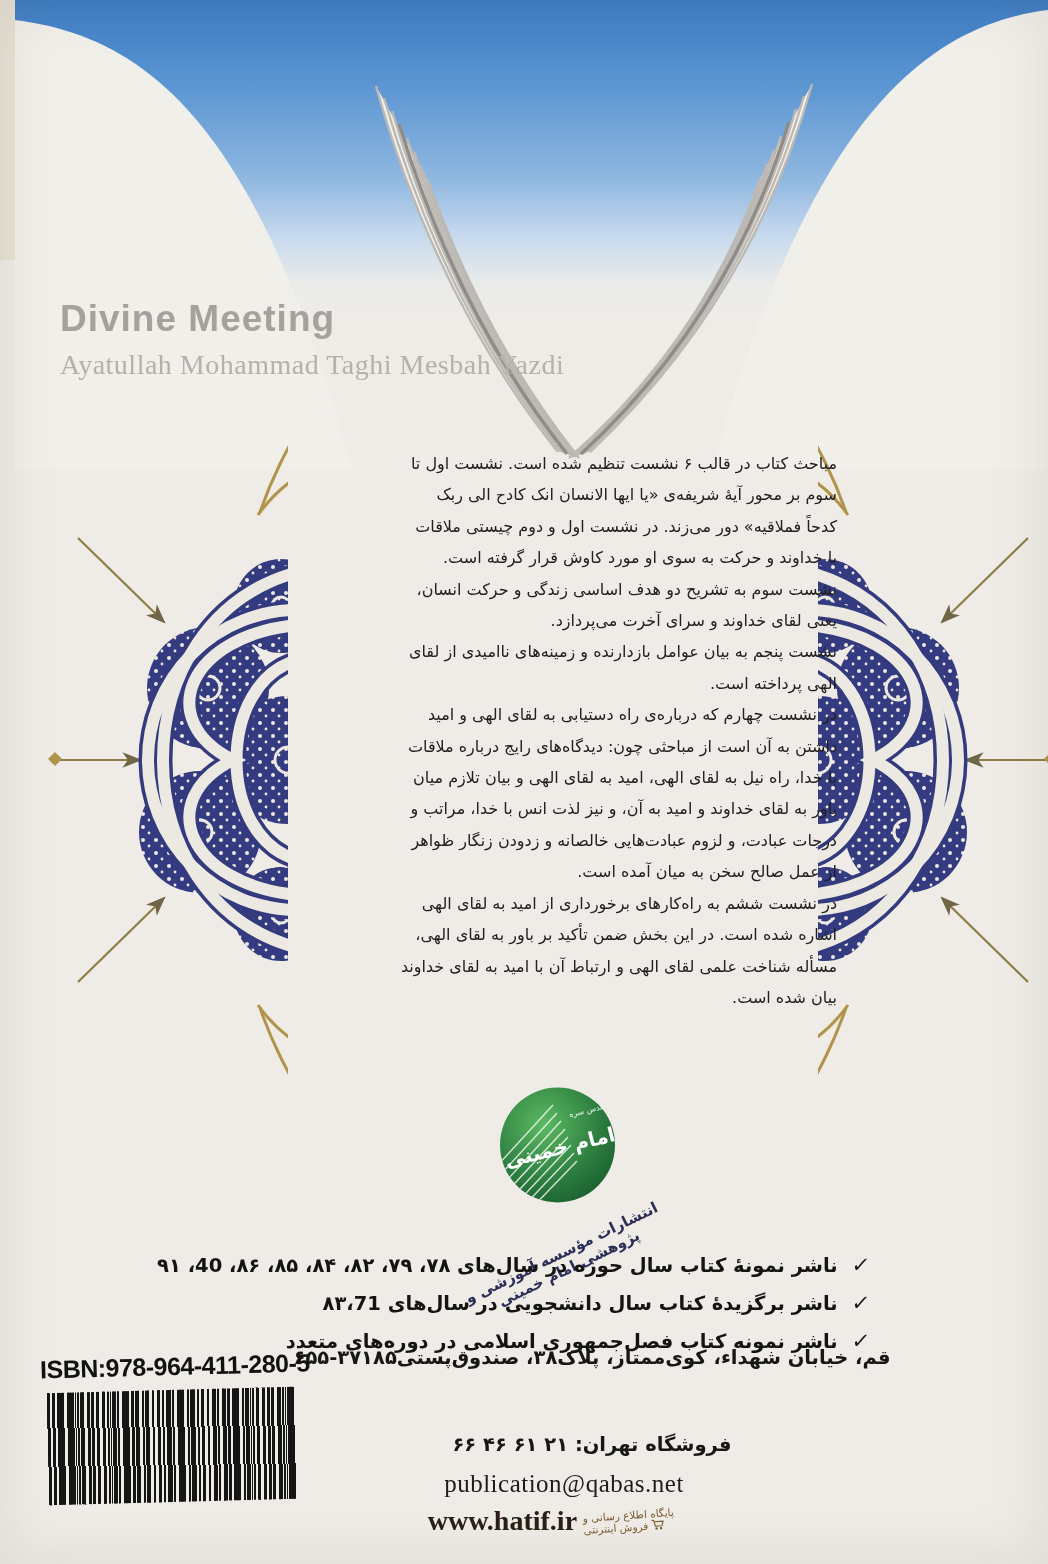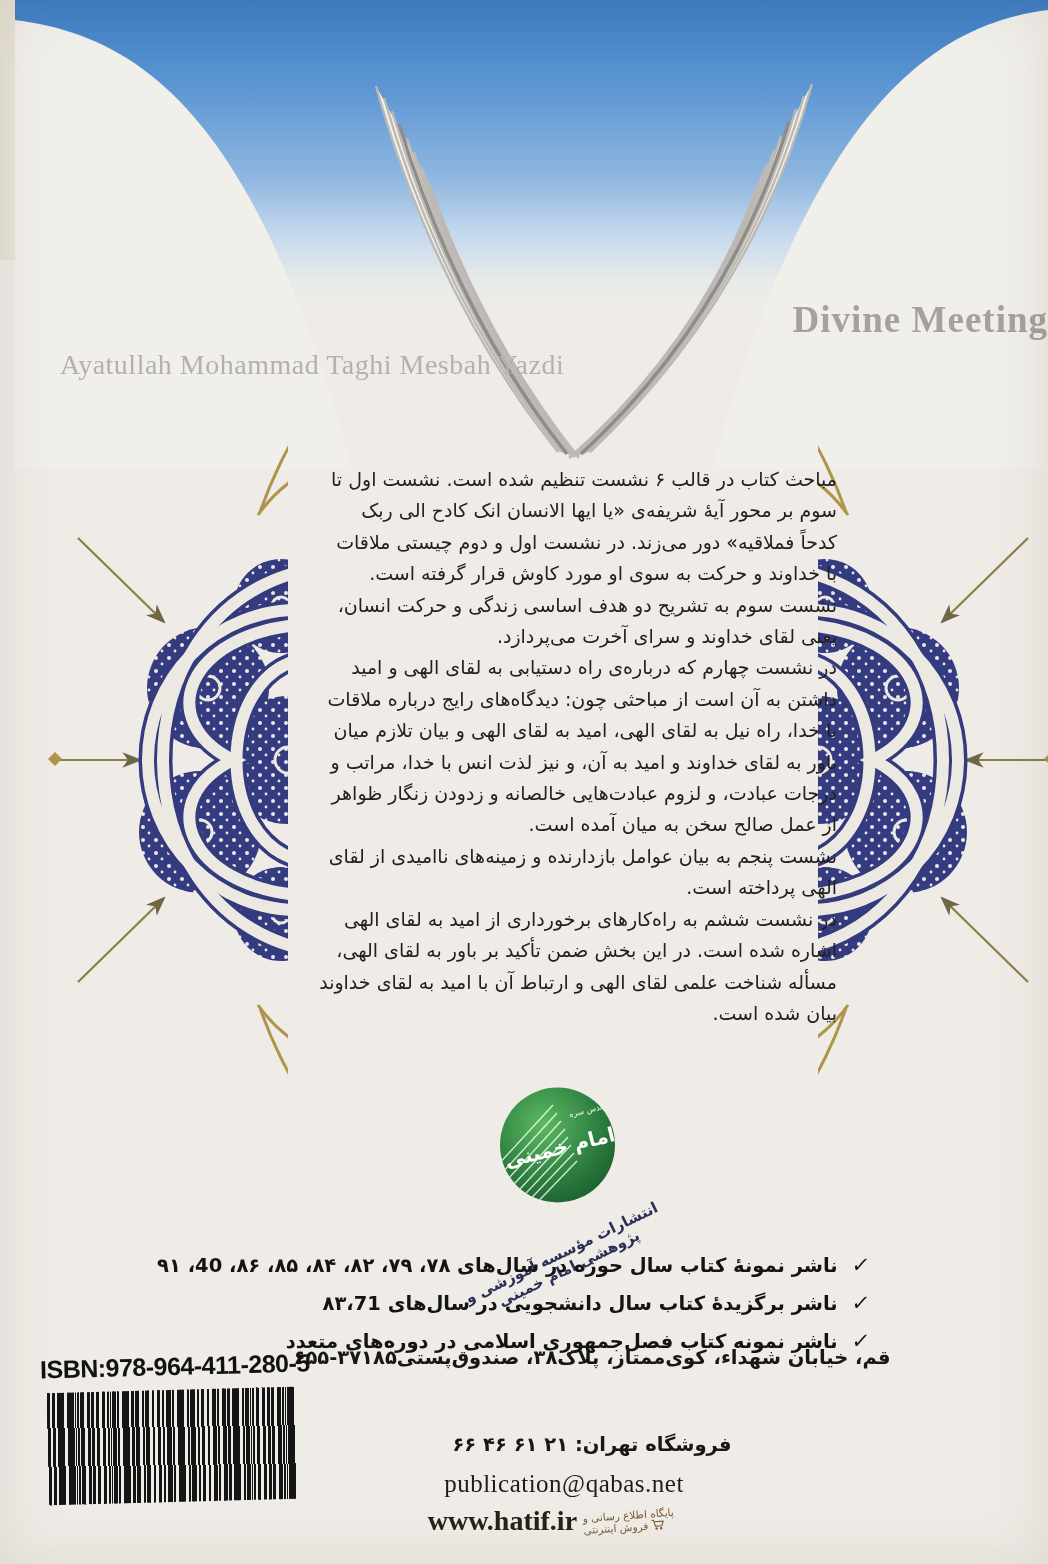--- a/index.html
+++ b/index.html
@@ -4,28 +4,28 @@
 <style>
   html,body{margin:0;padding:0;background:#d9d5cc;}
   .cover{position:relative;width:1048px;height:1564px;background:#efece7;overflow:hidden;
          font-family:"DejaVu Sans",sans-serif;}
   .cover::after{content:"";position:absolute;inset:0;pointer-events:none;
          box-shadow:inset 0 0 60px rgba(90,80,60,.12);}
   
   .sky-svg{position:absolute;top:0;left:0;width:1048px;height:470px;}
   .edge-strip{position:absolute;left:0;top:0;width:15px;height:260px;background:#e7e2d6;}
   
-  .title-en{position:absolute;left:60px;right:0;top:298px;text-align:right;
-        font-family:Liberation Serif, serif;font-size:37px;font-weight:bold;
+  .title-en{position:absolute;left:60px;right:0;top:298px;text-align:left;
+        font-family:Liberation Sans, sans-serif;font-size:37px;font-weight:bold;
         color:#a5a19c;letter-spacing:1px;}
   .author-en{position:absolute;left:60px;right:0;top:349px;
         font-family:"Liberation Serif",serif;font-size:28px;color:#b4b0ab;letter-spacing:.5px;}
   
-  .synopsis{position:absolute;right:211px;width:556px;top:464px;direction:rtl;
-        text-align:right;color:#222120;font-size:19px;line-height:31.4px;}
+  .synopsis{position:absolute;right:211px;width:556px;top:448px;direction:rtl;
+        text-align:right;color:#222120;font-size:16px;line-height:31.4px;}
   .synopsis p{margin:0;white-space:pre-line;}
   
   .orn{position:absolute;top:420px;width:240px;height:680px;}
   .orn-left{left:48px;}
   .orn-right{left:818px;transform:scaleX(-1);}
   
   .logo-svg{position:absolute;left:495px;top:1083px;width:125px;height:125px;}
   .logo-caption{position:absolute;left:448px;top:1244px;width:235px;direction:rtl;
         text-align:center;font-size:15px;font-weight:bold;color:#2b2e56;
         transform:rotate(-26deg);line-height:17px;}
@@ -175,28 +175,28 @@
   <div class="title-en">Divine Meeting</div>
   <div class="author-en">Ayatullah Mohammad Taghi Mesbah Yazdi</div>
 
   <div class="synopsis">
     <p>مباحث کتاب در قالب ۶ نشست تنظیم شده است. نشست اول تا
 سوم بر محور آیۀ شریفه‌ی «یا ایها الانسان انک کادح الی ربک
 کدحاً فملاقیه» دور می‌زند. در نشست اول و دوم چیستی ملاقات
 با خداوند و حرکت به سوی او مورد کاوش قرار گرفته است.</p>
     <p>نشست سوم به تشریح دو هدف اساسی زندگی و حرکت انسان،
 یعنی لقای خداوند و سرای آخرت می‌پردازد.</p>
+    <p>نشست پنجم به بیان عوامل بازدارنده و زمینه‌های ناامیدی از لقای
+الهی پرداخته است.</p>
     <p>در نشست چهارم که درباره‌ی راه دستیابی به لقای الهی و امید
 داشتن به آن است از مباحثی چون: دیدگاه‌های رایج درباره ملاقات
 با خدا، راه نیل به لقای الهی، امید به لقای الهی و بیان تلازم میان
 باور به لقای خداوند و امید به آن، و نیز لذت انس با خدا، مراتب و
 درجات عبادت، و لزوم عبادت‌هایی خالصانه و زدودن زنگار ظواهر
 از عمل صالح سخن به میان آمده است.</p>
-    <p>نشست پنجم به بیان عوامل بازدارنده و زمینه‌های ناامیدی از لقای
-الهی پرداخته است.</p>
     <p>در نشست ششم به راه‌کارهای برخورداری از امید به لقای الهی
 اشاره شده است. در این بخش ضمن تأکید بر باور به لقای الهی،
 مسأله شناخت علمی لقای الهی و ارتباط آن با امید به لقای خداوند
 بیان شده است.</p>
   </div>
 
   <svg class="logo-svg" viewBox="0 0 125 125">
     <clipPath id="logoClip">
         <circle cx="62.5" cy="62" r="57.5"></circle>
       </clipPath>

